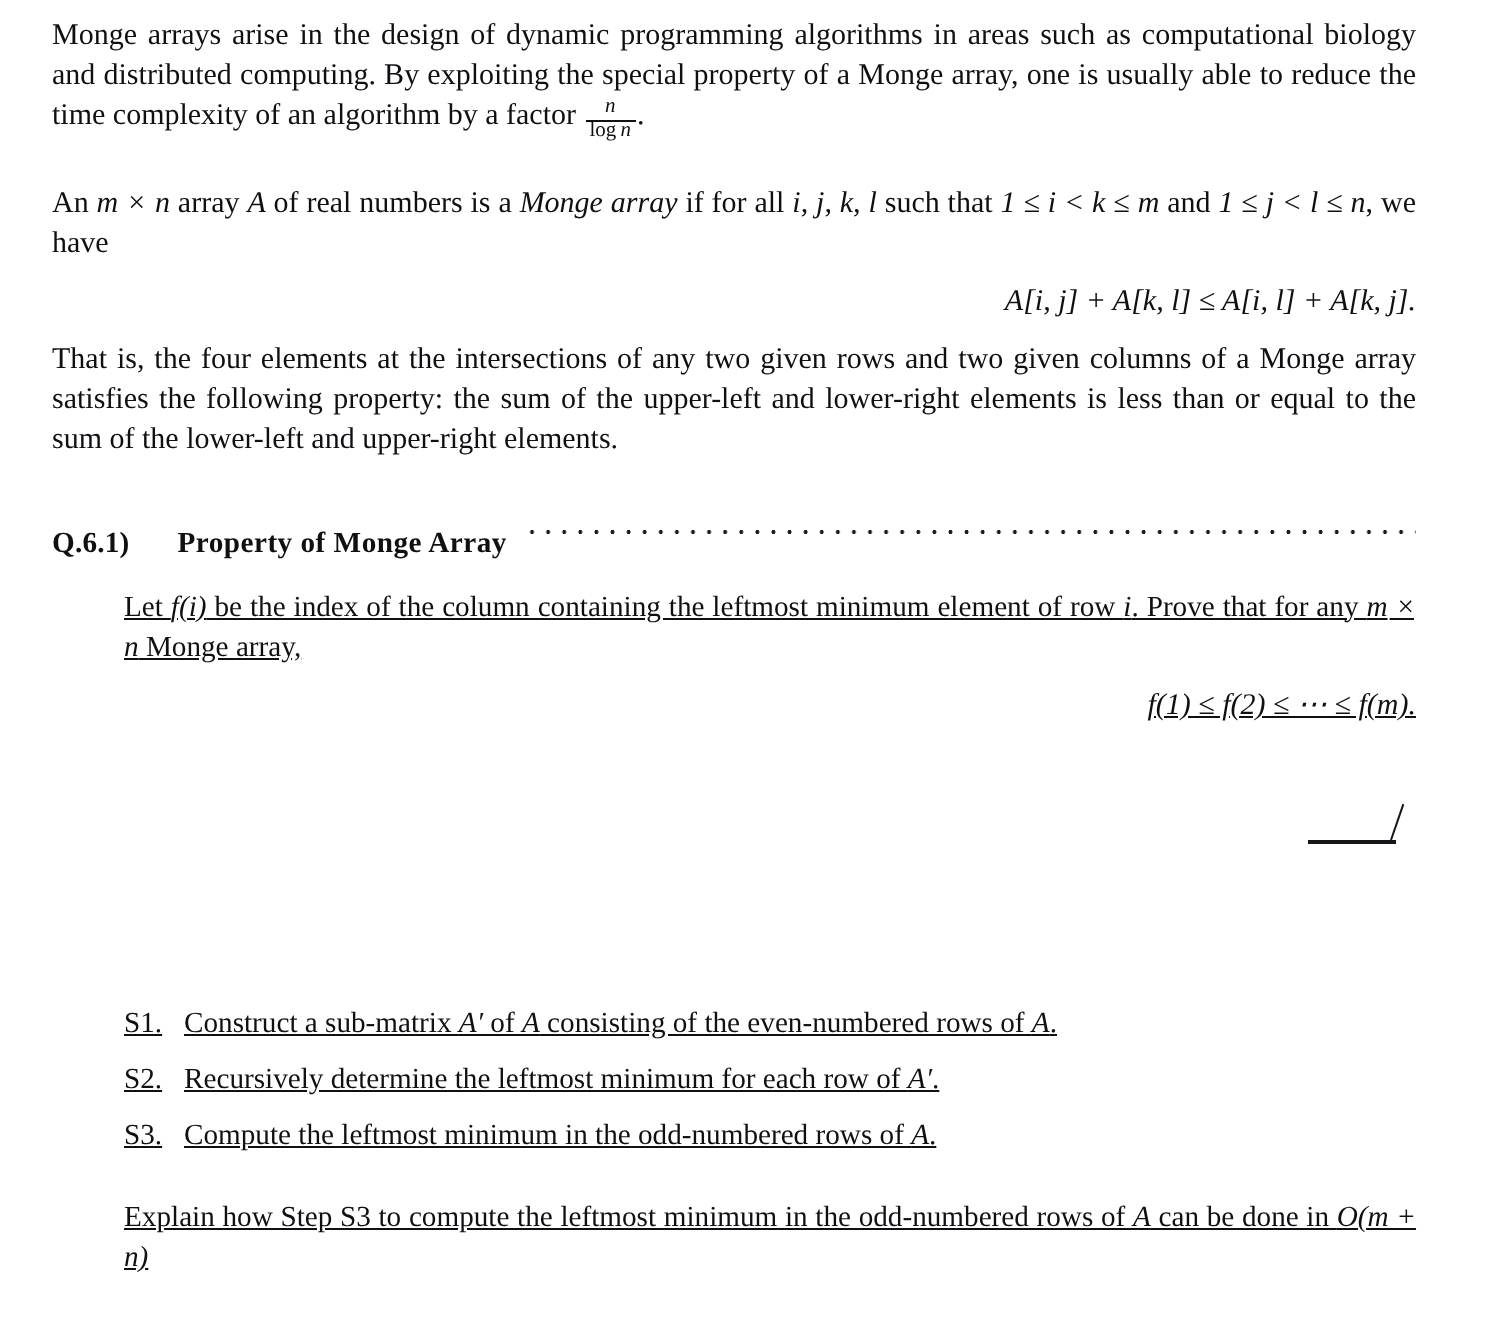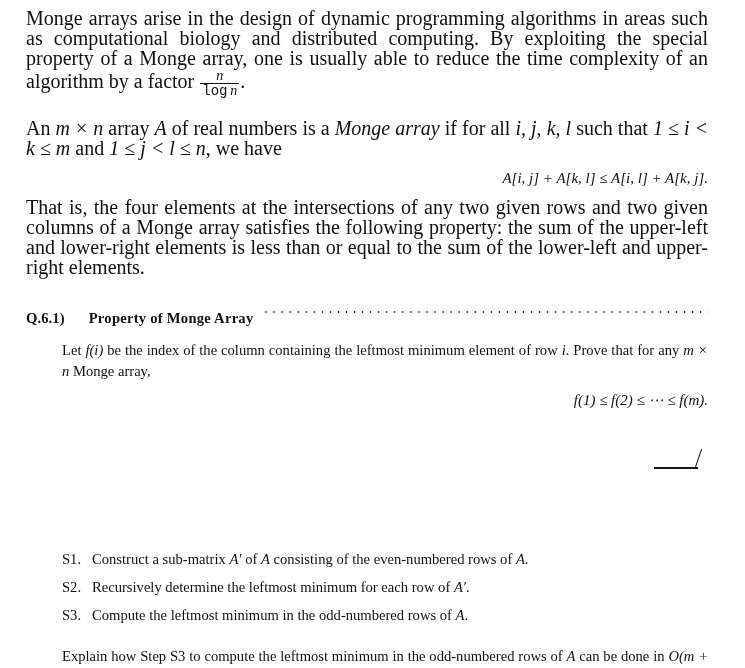--- a/index.html
+++ b/index.html
@@ -27,37 +27,37 @@
   .col {
     position: absolute;
     left: 26px;
     top: 8px;
     width: 682px;
   }
 
   
   p.para {
     margin: 0 0 0 0;
-    font-size: 20px;
+    font-size: 15px;
     line-height: 20.2px;
     text-align: justify;
     text-justify: inter-word;
     hyphens: none;
   }
   .gap-lg { height: 20px; }
   .gap-md { height: 13px; }
   .gap-sm { height: 9px; }
 
   
   .mi {
     font-family: "Liberation Serif", "DejaVu Serif", serif;
     font-style: italic;
   }
   .mtimes { font-style: normal; padding: 0 1px; }
-  .op { font-style: normal; font-family: Liberation Mono, monospace; }
+  .op { font-style: normal; }
 
   .frac {
     display: inline-block;
     vertical-align: -0.52em;
     font-size: 0.70em;
     line-height: 1.02;
     text-align: center;
     margin: 0 1px;
   }
   .frac .num {
@@ -104,20 +104,21 @@
     background-image: radial-gradient(circle, #1a1a22 0.9px, rgba(0,0,0,0) 1.05px);
     background-size: 8.05px 6px;
     background-position: 0 2px;
     background-repeat: repeat-x;
   }
 
   
   .qbody {
     margin-left: 36px;
     width: 646px;
+    text-decoration: underline;
   }
   .qbody p.para { font-size: 14.6px; }
 
   
   ol.steps {
     list-style: none;
     margin: 0;
     padding: 0;
     width: 646px;
   }

